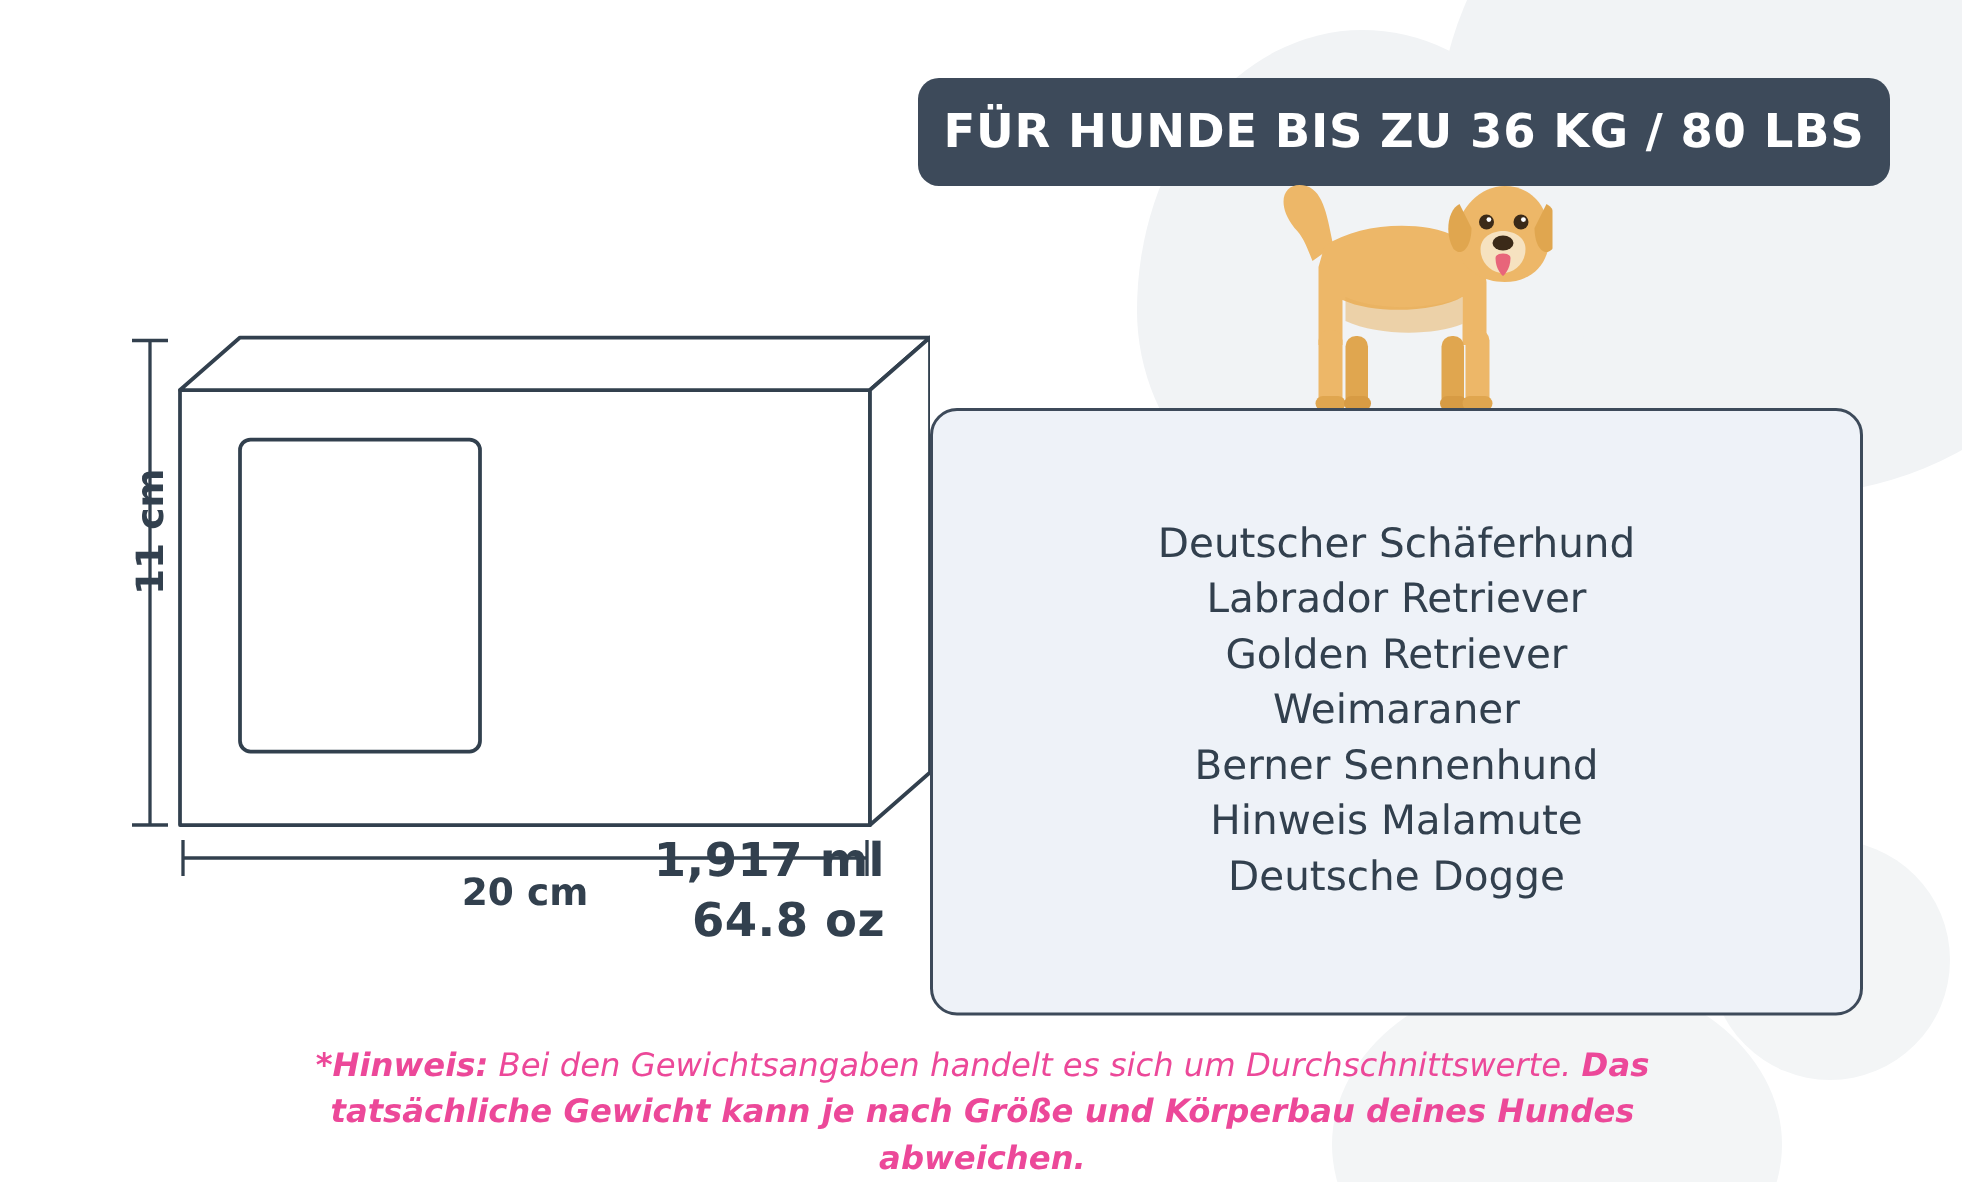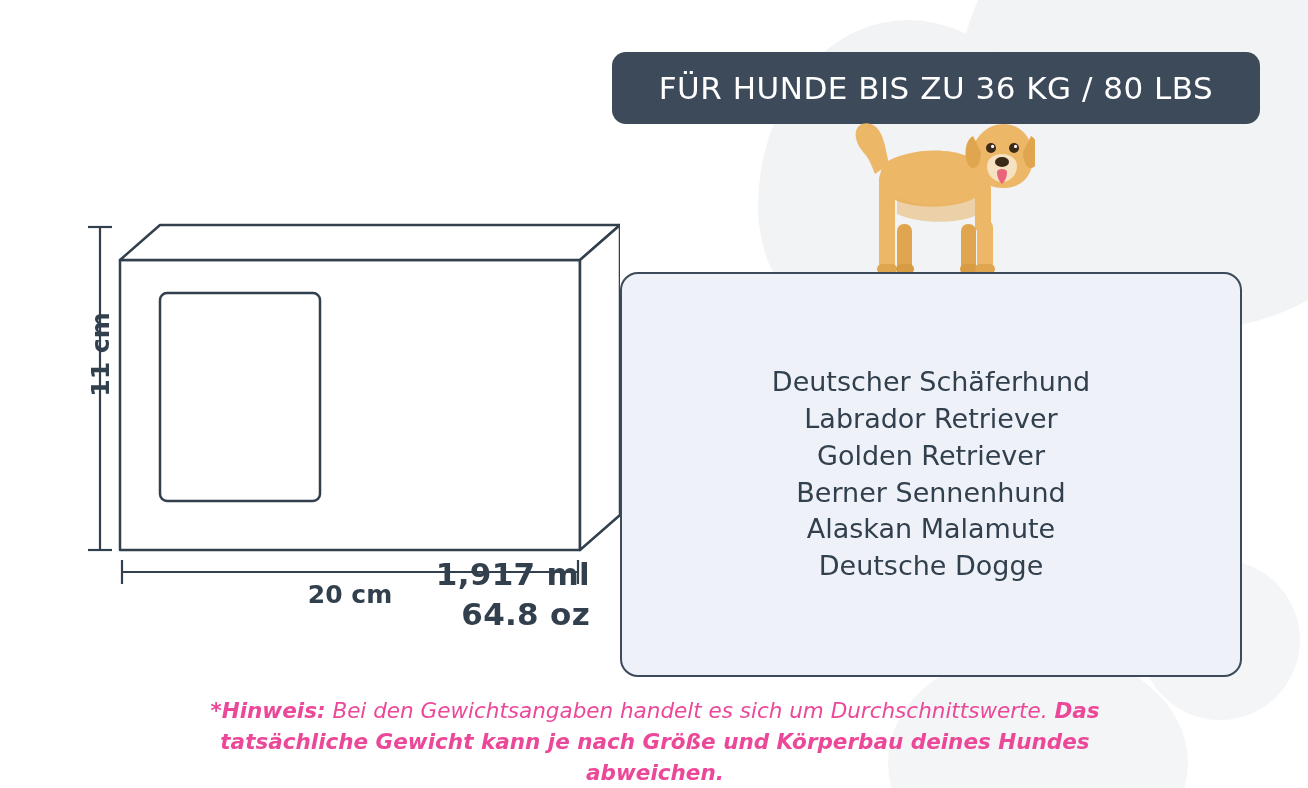--- a/index.html
+++ b/index.html
@@ -116,21 +116,21 @@
     top: 52px;
     width: 648px;
     height: 72px;
     background: #3d4a5a;
     border-radius: 14px;
     display: flex;
     align-items: center;
     justify-content: center;
     color: #ffffff;
     font-size: 31px;
-    font-weight: 400;
+    font-weight: 700;
     letter-spacing: .5px;
     box-sizing: border-box;
     padding: 0 14px;
     text-align: center;
   }
 
   
   .dog {
     position: absolute;
     left: 845px;
@@ -253,22 +253,23 @@
 
     <ellipse cx="157" cy="50" rx="7" ry="5" fill="#3b2a18"></ellipse>
 
     <path d="M152 60 C152 56 162 56 162 60 C162 68 157 72 157 72 C157 72 152 68 152 60 Z" fill="#e8657a"></path>
   </svg>
 
   <div class="breed-card">
     <div class="breed">Deutscher Schäferhund</div>
     <div class="breed">Labrador Retriever</div>
     <div class="breed">Golden Retriever</div>
+    <div class="breed">Weimaraner</div>
     <div class="breed">Berner Sennenhund</div>
-    <div class="breed">Alaskan Malamute</div>
+    <div class="breed">Hinweis Malamute</div>
     <div class="breed">Deutsche Dogge</div>
   </div>
 
   <div class="footnote">
     <b>*Hinweis:</b><span> Bei den Gewichtsangaben handelt es sich um Durchschnittswerte. </span><b>Das tatsächliche Gewicht kann je nach Größe und Körperbau deines Hundes abweichen.</b>
   </div>
 
 </div>
 
 </body></html>

